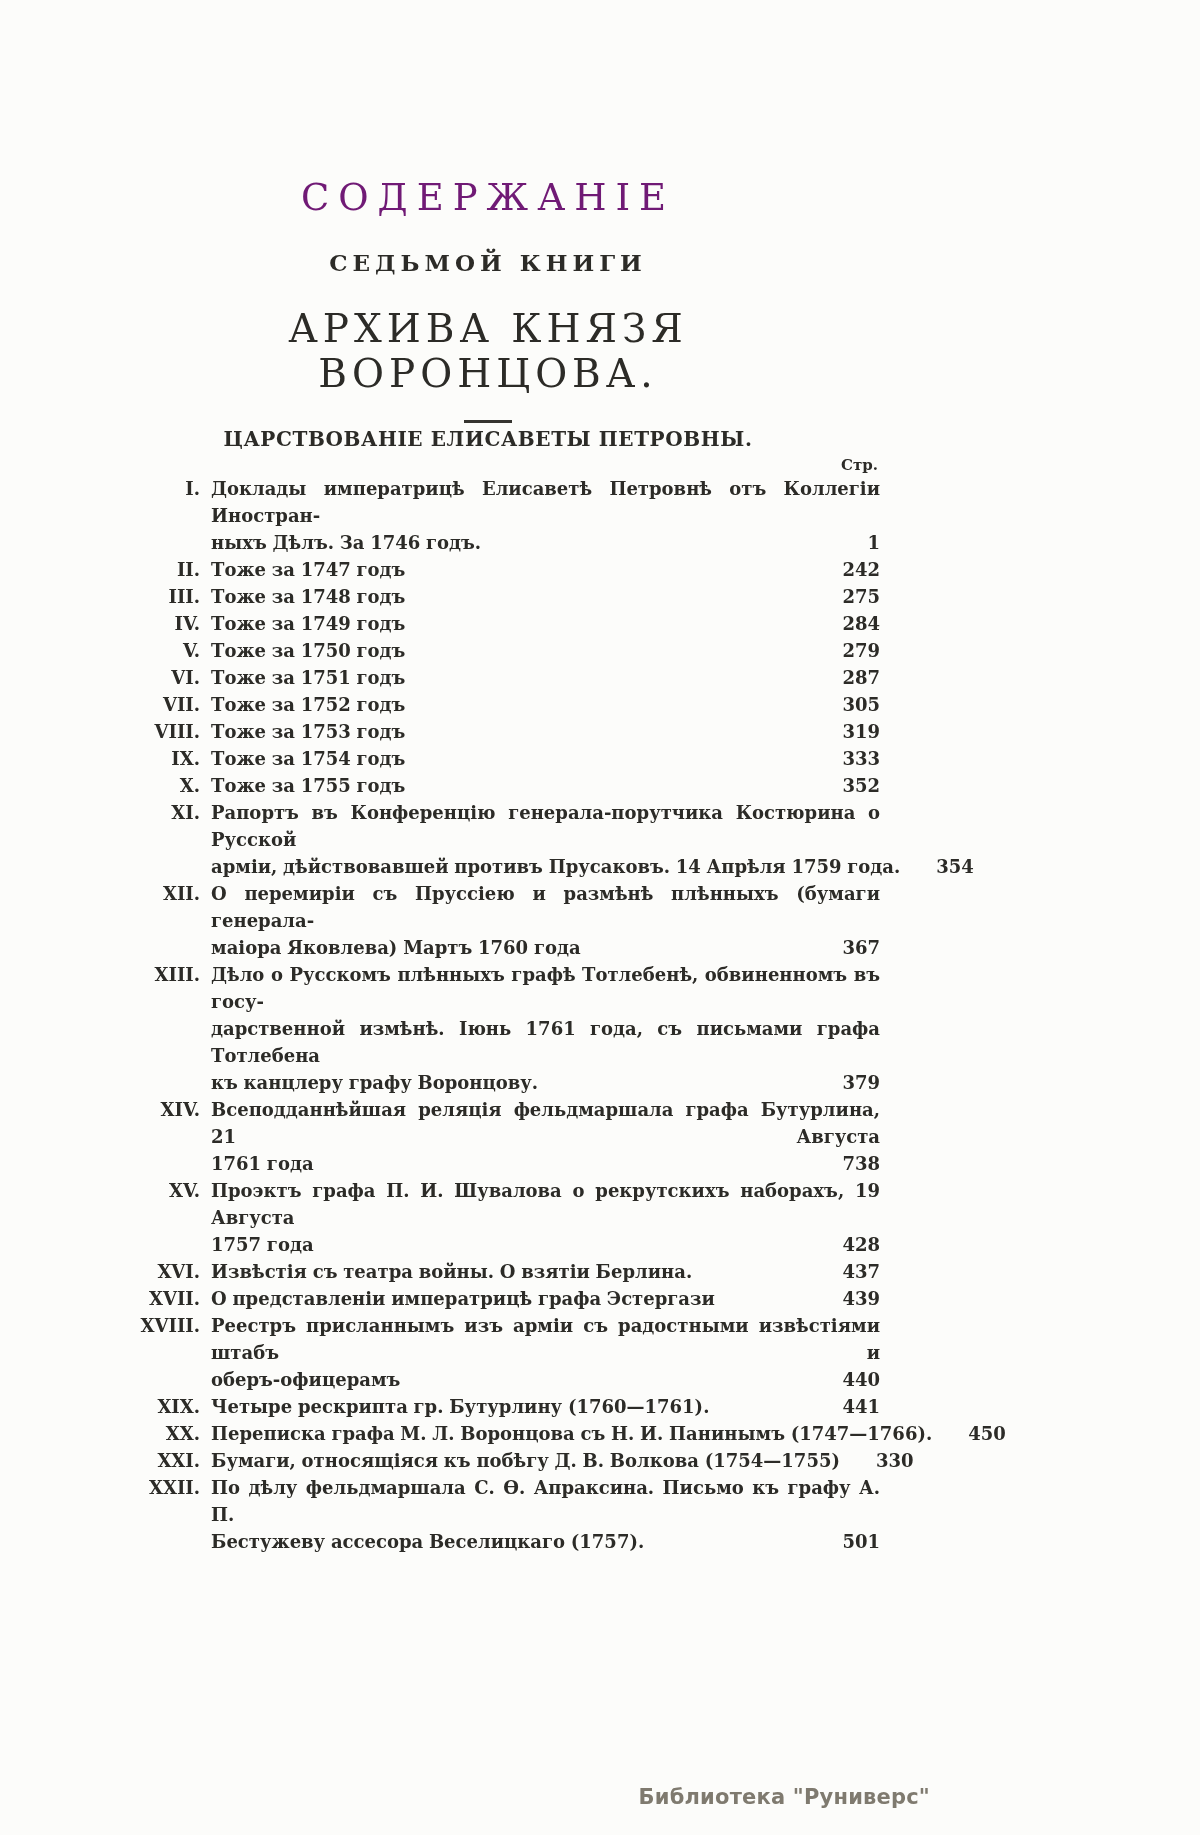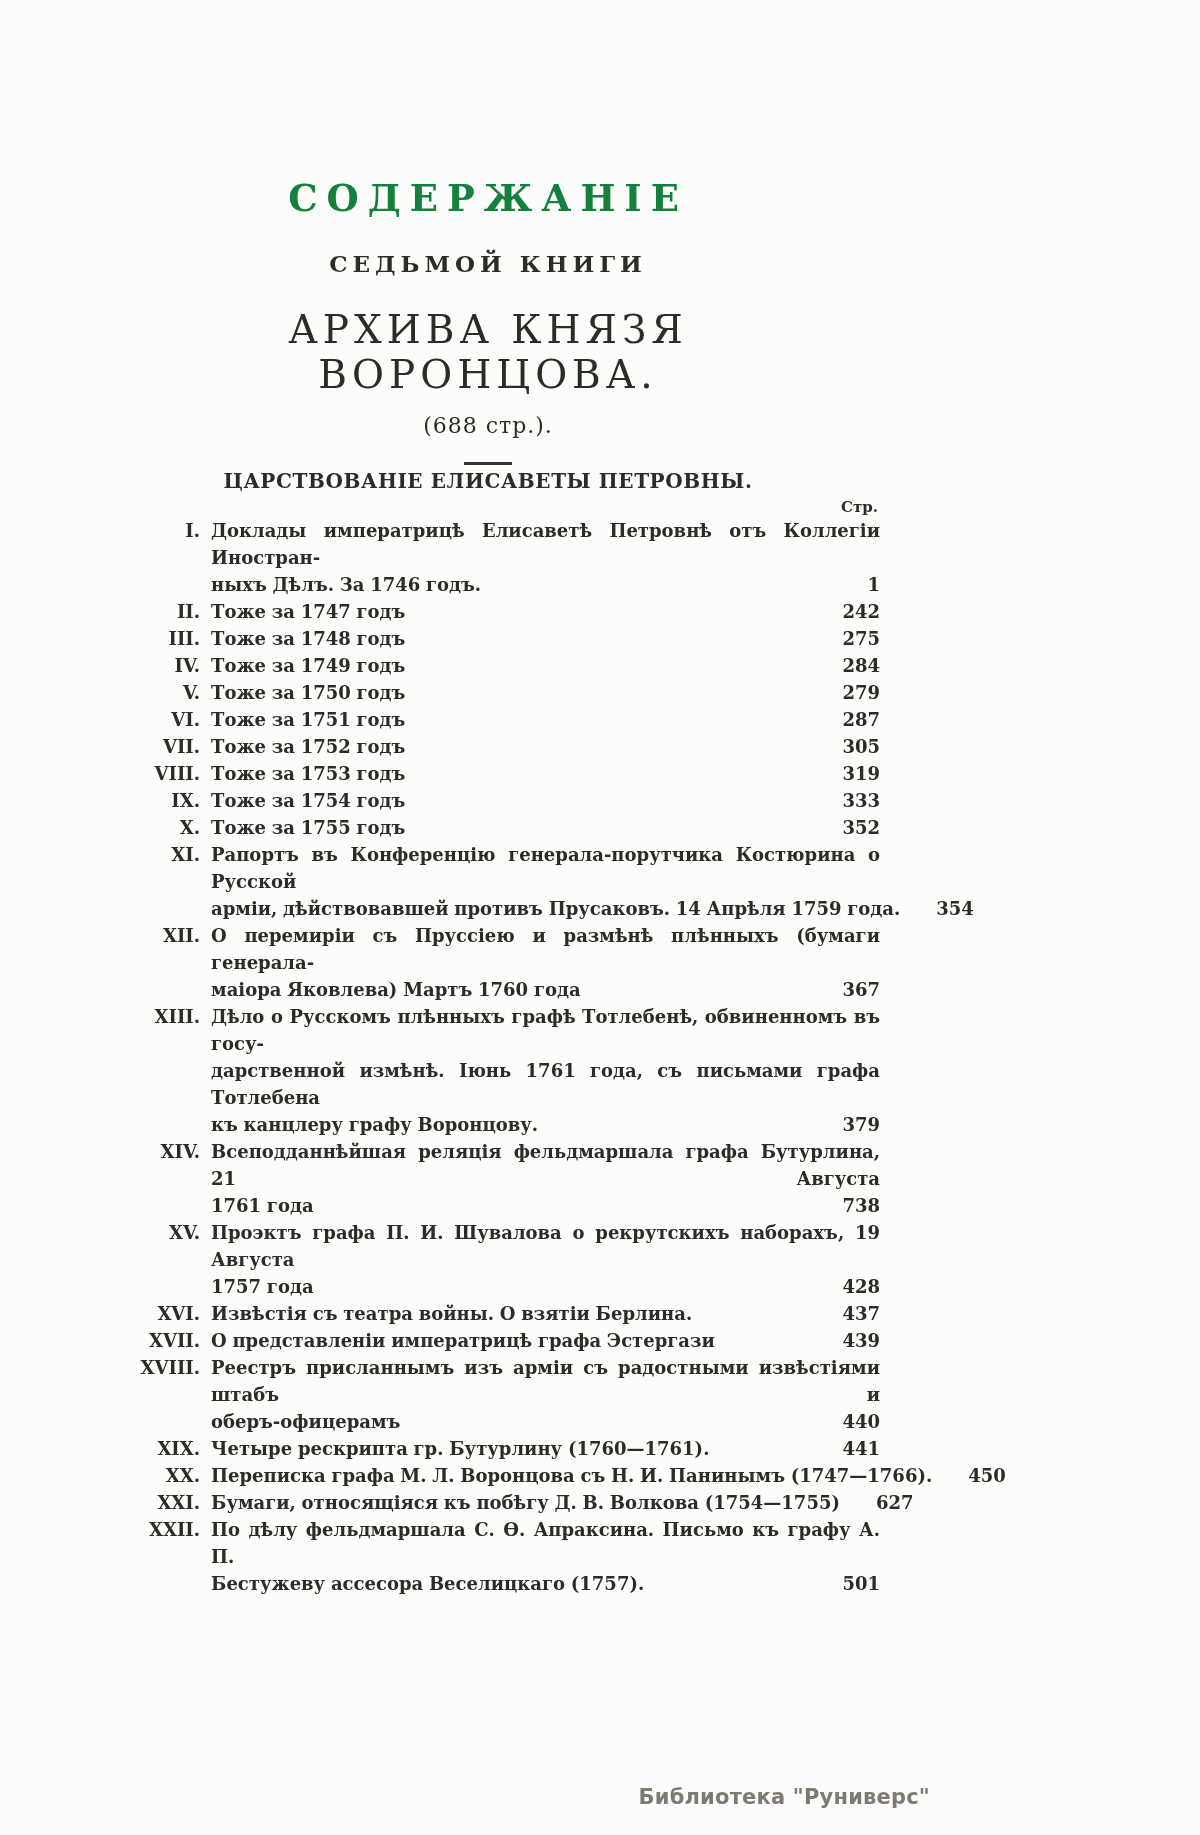--- a/index.html
+++ b/index.html
@@ -4,21 +4,21 @@
 <style>
   * { box-sizing: border-box; }
   html, body { margin: 0; padding: 0; background: #efefec; }
   .page {
     width: 1200px; height: 1835px; margin: 0 auto; position: relative;
     background: #fcfcfa; color: #2c2b27;
     font-family: "DejaVu Serif", "Liberation Serif", serif;
     overflow: hidden;
   }
   .headings { width: 740px; margin-left: 118px; padding-top: 176px; text-align: center; }
-  .title { font-size: 37px; font-weight: 700; letter-spacing: 9px; color: #15803d; }
+  .title { font-size: 37px; font-weight: 400; letter-spacing: 9px; color: #701a75; }
   .subtitle { margin-top: 30px; font-size: 23px; font-weight: 700; letter-spacing: 5px; }
   .archive-title { margin-top: 30px; font-size: 39px; font-weight: 400; letter-spacing: 5px; }
   .pages-note { margin-top: 16px; font-size: 22px; letter-spacing: 1px; }
   .rule { width: 48px; height: 3px; background: #35342f; margin: 24px auto 0; }
   .section-heading { margin-top: 4px; font-size: 20px; font-weight: 700; letter-spacing: 0.6px; }
 
   .toc { width: 752px; margin: 4px 0 0 128px; }
   .str-label { text-align: right; font-size: 15px; font-weight: 700; height: 20px; line-height: 20px; padding-right: 2px; }
   .entry { display: flex; }
   .num {
@@ -47,21 +47,20 @@
 </style>
 </head>
 <body>
 
 <div class="page">
 
   <div class="headings">
     <div class="title">СОДЕРЖАНІЕ</div>
     <div class="subtitle">СЕДЬМОЙ КНИГИ</div>
     <div class="archive-title">АРХИВА КНЯЗЯ ВОРОНЦОВА.</div>
-    <div class="pages-note">(688 стр.).</div>
     <div class="rule"></div>
     <div class="section-heading">ЦАРСТВОВАНІЕ ЕЛИСАВЕТЫ ПЕТРОВНЫ.</div>
   </div>
 
   <div class="toc">
     <div class="str-label">Стр.</div>
     <div>
         <div class="entry">
           <div class="num">I.</div>
           <div class="body">
@@ -269,21 +268,21 @@
               <span class="pagenum">450</span>
             </div>
           </div>
         </div>
         <div class="entry">
           <div class="num">XXI.</div>
           <div class="body">
             <div class="line last">
               <span class="line-text">Бумаги, относящіяся къ побѣгу Д. В. Волкова (1754—1755)</span>
               <span class="leader"></span>
-              <span class="pagenum">627</span>
+              <span class="pagenum">330</span>
             </div>
           </div>
         </div>
         <div class="entry">
           <div class="num">XXII.</div>
           <div class="body">
             <div class="line just">По дѣлу фельдмаршала С. Ѳ. Апраксина. Письмо къ графу А. П.</div>
             <div class="line last">
               <span class="line-text">Бестужеву ассесора Веселицкаго (1757).</span>
               <span class="leader"></span>

